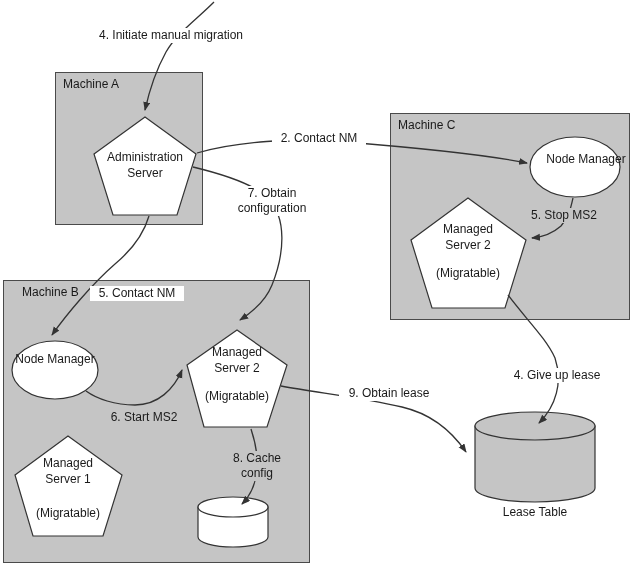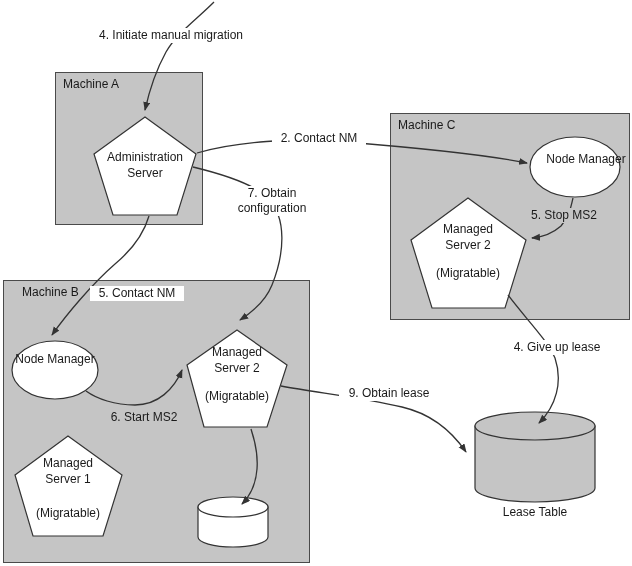--- a/index.html
+++ b/index.html
@@ -127,27 +127,31 @@
   </div>
 
   <div class="lbl" style="left:494px; top:505px; width:82px;">Lease Table</div>
 
   <div class="lbl bg-white" style="left:88px; top:28px; width:166px;">4. Initiate manual migration</div>
 
   <div class="lbl bg-white" style="left:272px; top:131px; width:94px;">2. Contact NM</div>
 
   <div class="lbl bg-gray" style="left:524px; top:208px; width:80px;">5. Stop MS2</div>
 
-  <div class="lbl bg-white" style="left:506px; top:340px; width:102px;">4. Give up lease</div>
+  <div class="lbl bg-white" style="left:506px; top:368px; width:102px;">4. Give up lease</div>
 
   <div class="lbl bg-white" style="left:90px; top:250px; width:94px;margin-top:36px;">5. Contact NM</div>
 
   <div class="lbl bg-gray" style="left:102px; top:401px; width:84px;margin-top:9px;">6. Start MS2</div>
 
   <div class="lbl two bg-white" style="left:229px; top:186px; width:86px;">
     <div>7. Obtain</div>
     <div>configuration</div>
   </div>
 
+  <div class="lbl two bg-gray" style="left:226px; top:451px; width:62px;">
+    <div>8. Cache</div>
+    <div>config</div>
+  </div>
 
   <div class="lbl bg-white" style="left:339px; top:386px; width:100px;">9. Obtain lease</div>
 
 </div>
 
 </body></html>

